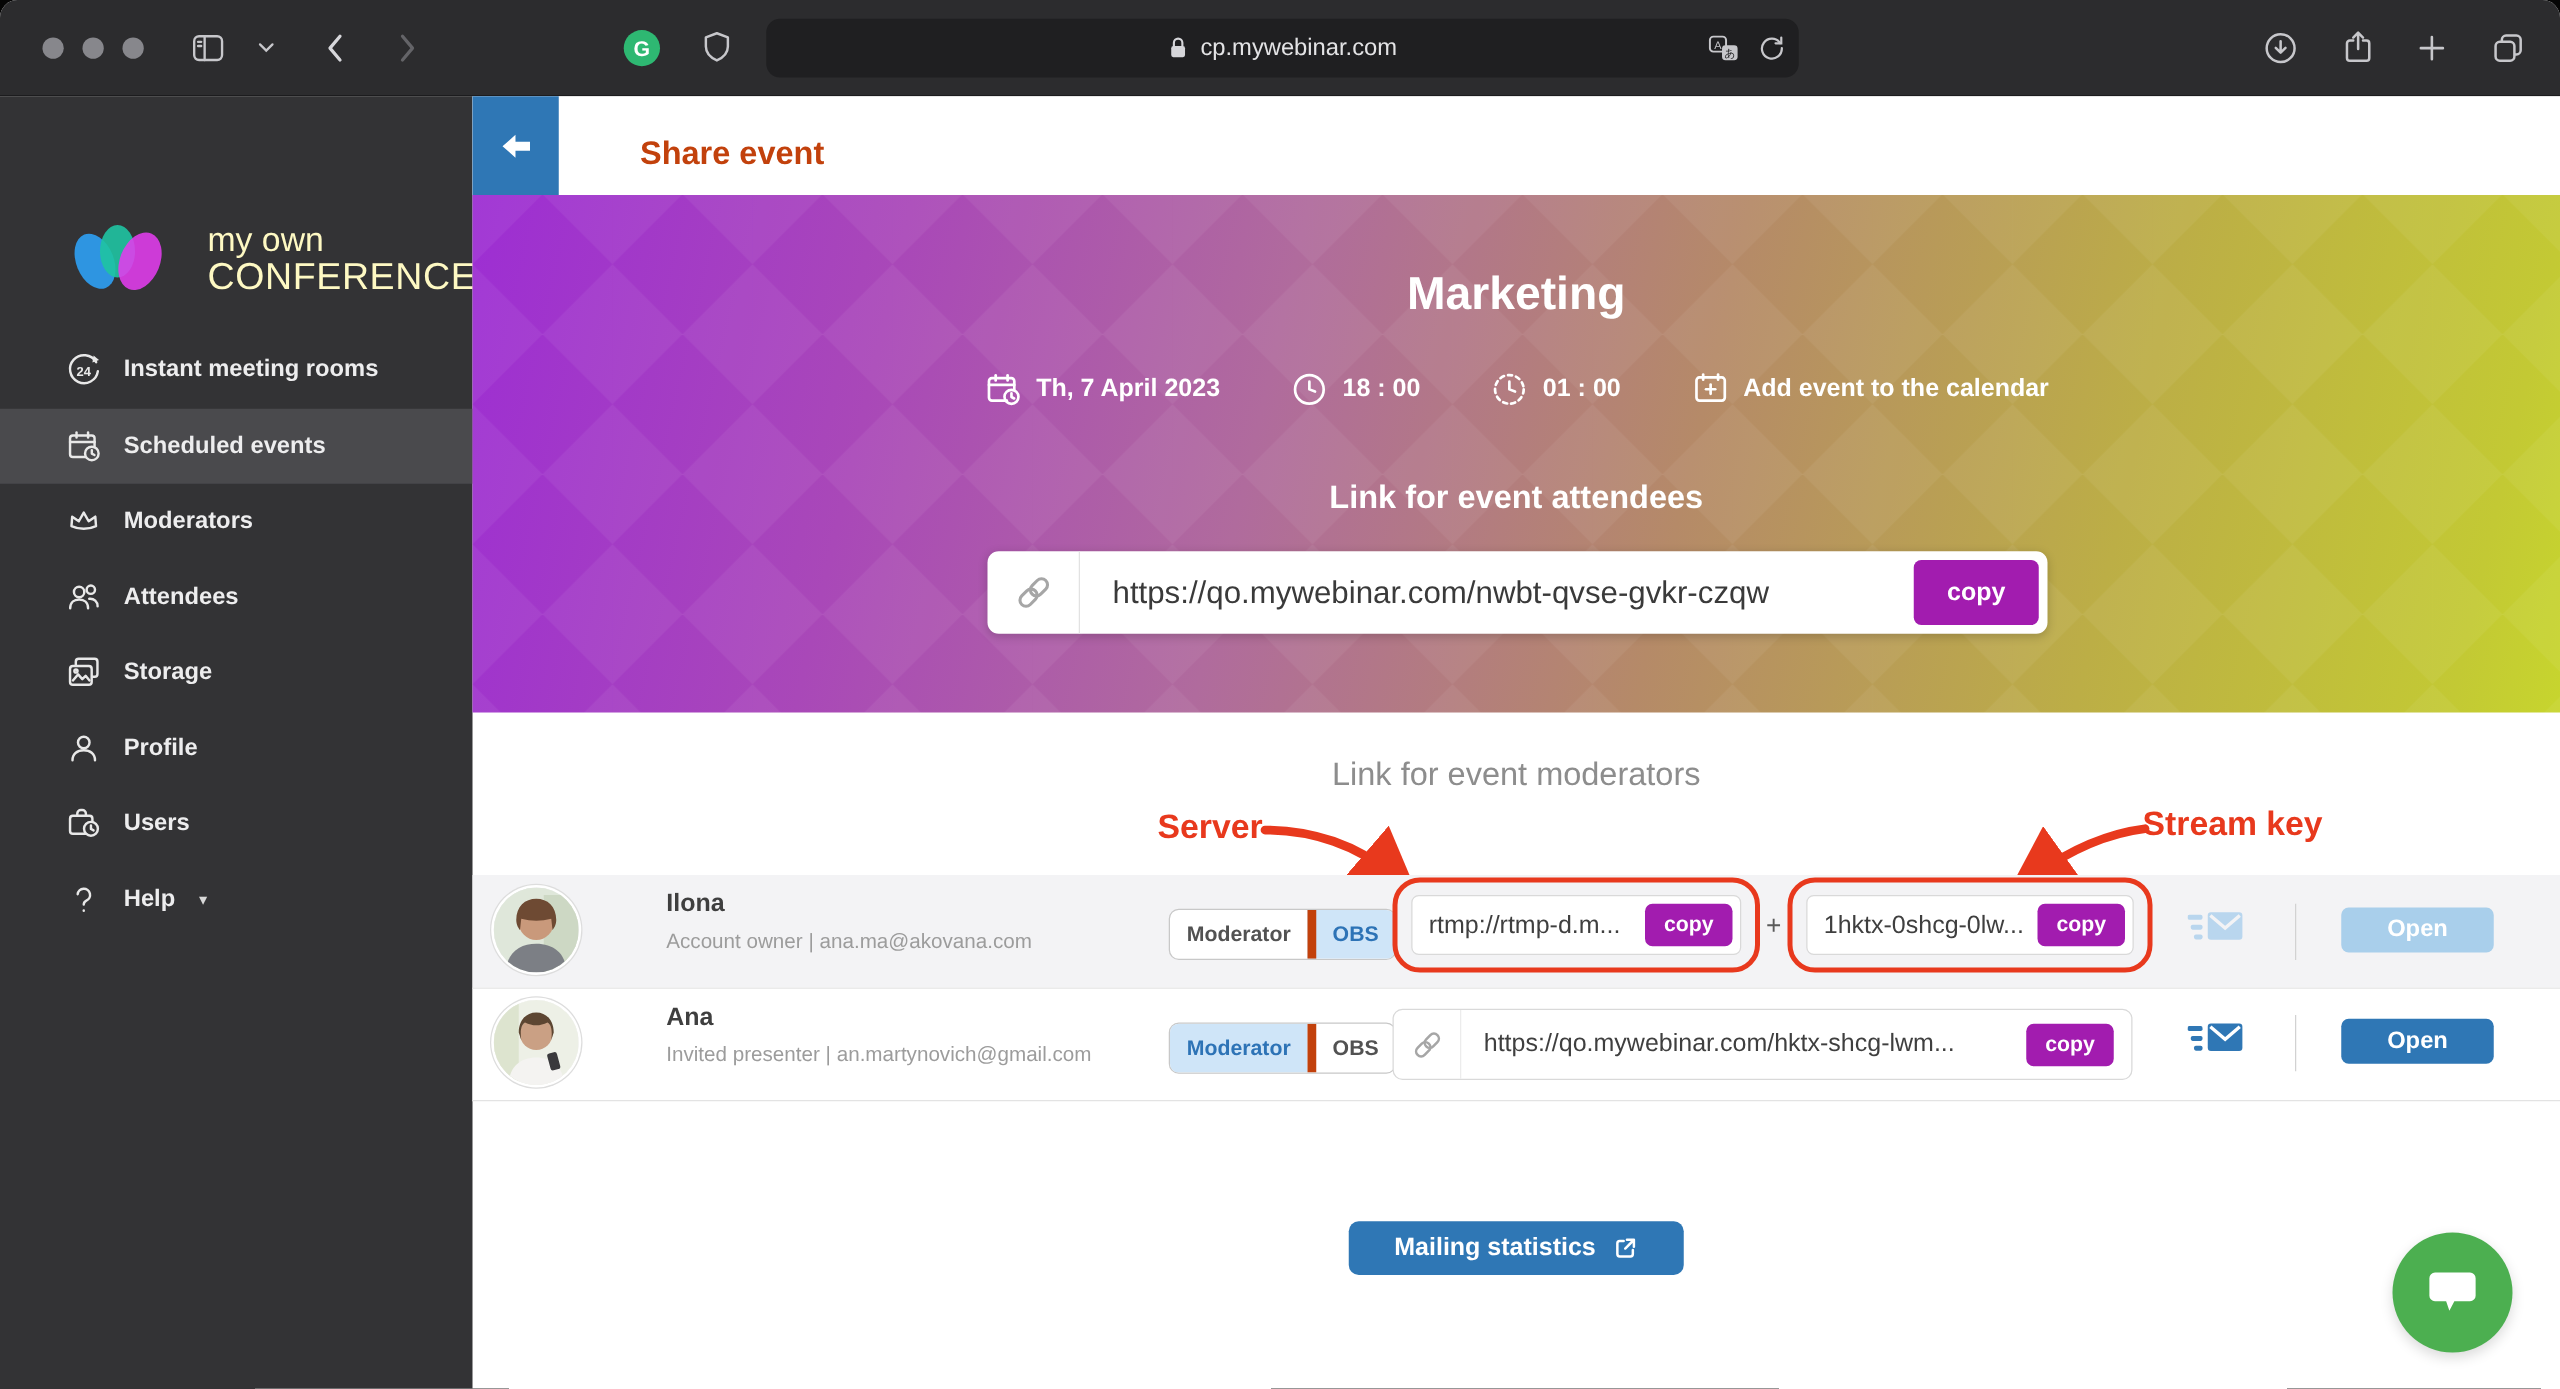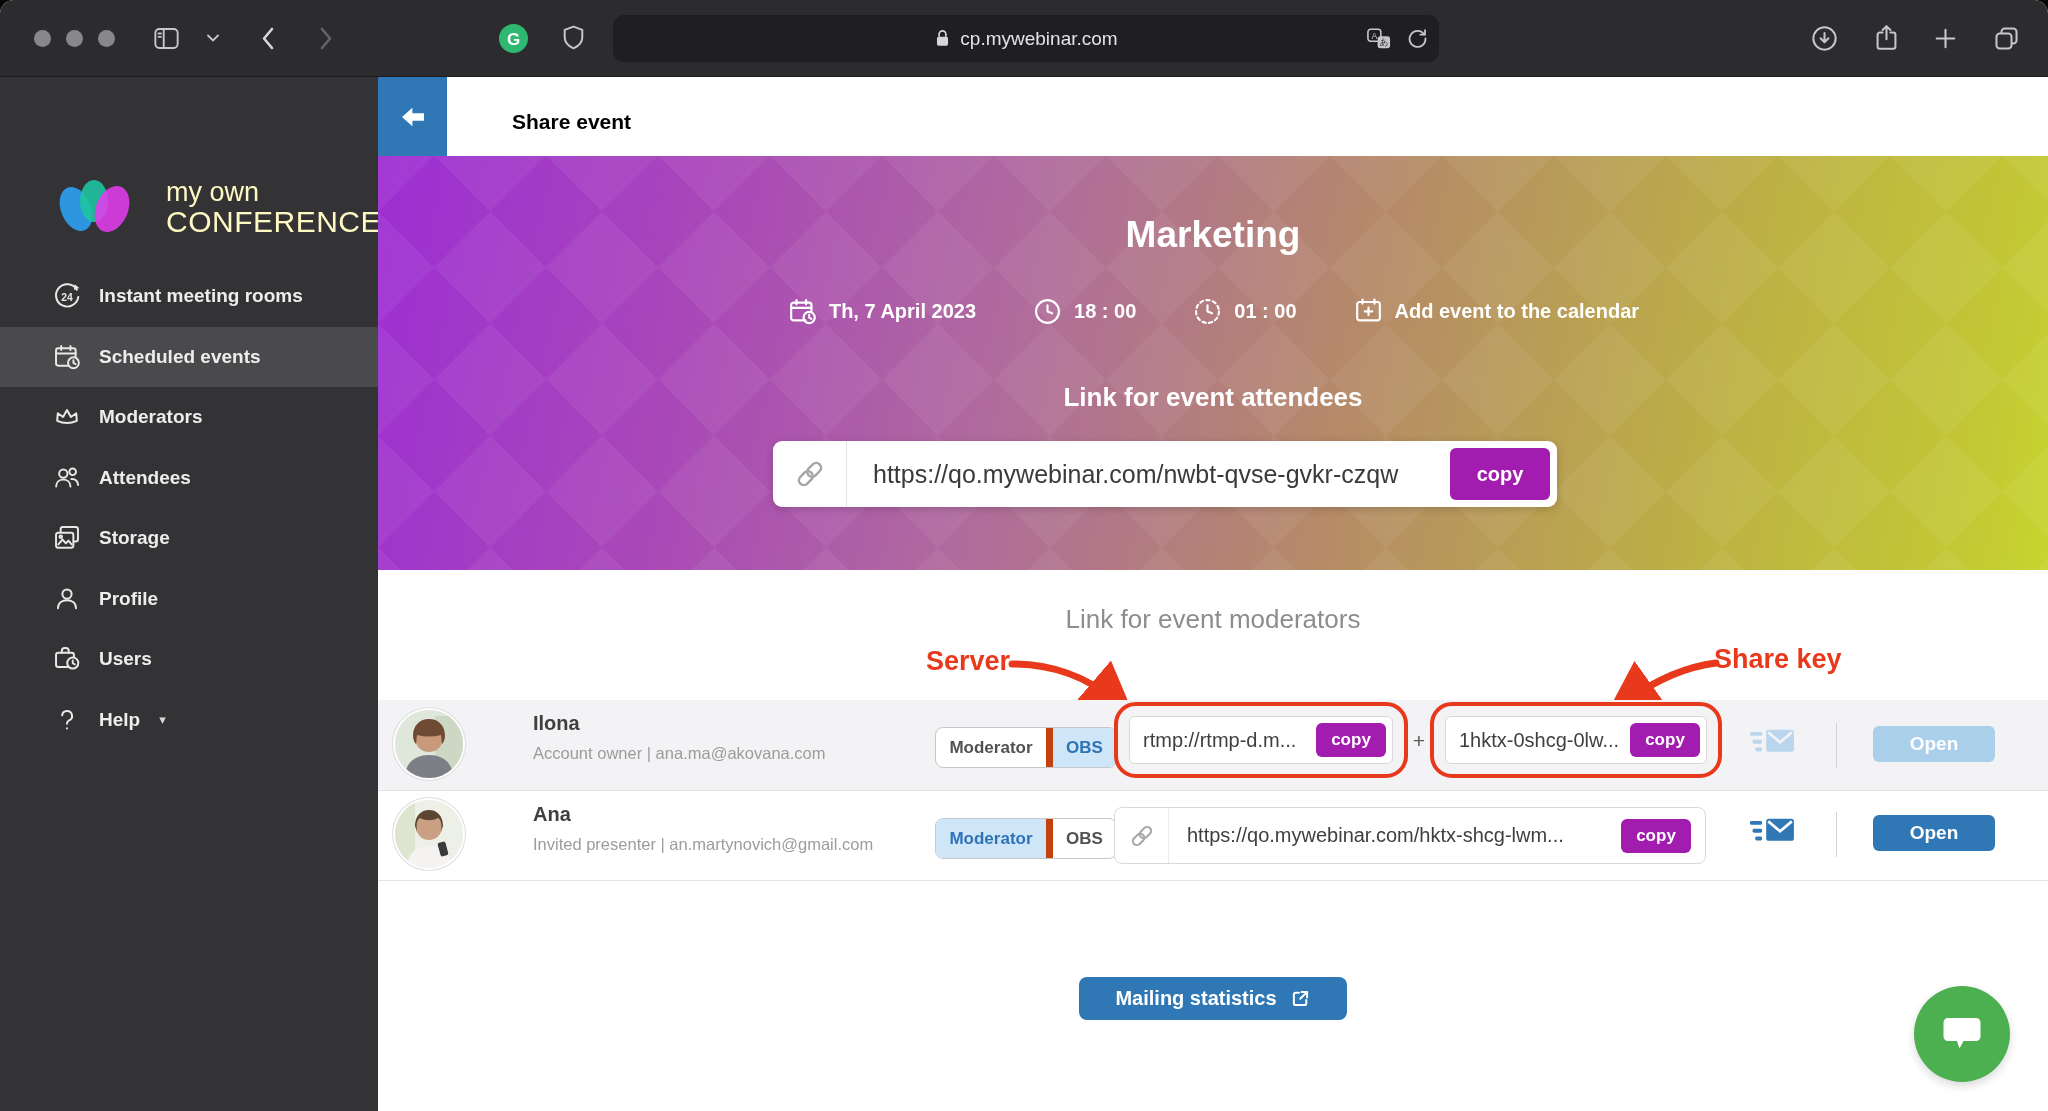--- a/index.html
+++ b/index.html
@@ -26,35 +26,35 @@
   .menu{position:absolute;left:0;top:189px;width:378px;}
   .mItem{--row-bg:#333335;height:60.5px;display:flex;align-items:center;padding-left:52px;gap:17px;
          color:#ededee;font-size:19px;font-weight:600;cursor:pointer;}
   .mItem.active{--row-bg:#4a4a4d;background:#4a4a4d;}
   .mItem svg{stroke:#e8e8e8;fill:none;stroke-width:1.7;stroke-linecap:round;stroke-linejoin:round;}
   .caret{font-size:13px;margin-left:2px;color:#d8d8d8;}
 
   
   .hdr{position:absolute;left:378px;top:77px;width:1670px;height:79px;background:#ffffff;}
   .backBtn{position:absolute;left:0;top:0;width:69px;height:79px;background:#2f77b5;display:flex;align-items:center;justify-content:center;cursor:pointer;}
-  .hdrTitle{position:absolute;left:134px;top:0;height:90px;display:flex;align-items:center;font-size:21px;color:#000000;font-weight:600;}
+  .hdrTitle{position:absolute;left:134px;top:0;height:90px;display:flex;align-items:center;font-size:26px;color:#c2410c;font-weight:600;}
 
   
   .banner{position:absolute;left:378px;top:156px;width:1670px;height:414px;color:#fff;
     background:
       linear-gradient(45deg, rgba(255,255,255,.055) 25%, transparent 25.5%, transparent 75%, rgba(255,255,255,.055) 75.5%),
       linear-gradient(-45deg, rgba(255,255,255,.055) 25%, transparent 25.5%, transparent 75%, rgba(255,255,255,.055) 75.5%),
       linear-gradient(103deg,#9d2ed3 0%,#a948b8 20%,#b06b9d 38%,#b58a68 58%,#bcae46 78%,#c3c934 95%,#c7d52e 100%);
     background-size:112px 112px,112px 112px,100% 100%;}
   .evTitle{position:absolute;left:0;top:58px;width:100%;text-align:center;font-size:37px;font-weight:600;}
   .dateRow{position:absolute;left:0;top:140px;width:100%;display:flex;justify-content:center;gap:56px;align-items:center;font-size:20px;font-weight:600;}
   .dItem{display:flex;align-items:center;gap:11px;}
   .dItem svg{stroke:#fff;fill:none;stroke-width:1.8;stroke-linecap:round;stroke-linejoin:round;}
   .attHead{position:absolute;left:0;top:226px;width:100%;text-align:center;font-size:26px;font-weight:600;}
-  .attBox{position:absolute;left:395px;top:285px;width:784px;height:66px;background:#fff;border-radius:9px;
+  .attBox{position:absolute;left:412px;top:285px;width:848px;height:66px;background:#fff;border-radius:9px;
           display:flex;align-items:center;box-shadow:0 2px 8px rgba(0,0,0,.18);justify-content:flex-end;}
   .attIconCell{width:74px;display:flex;justify-content:center;align-items:center;align-self:stretch;border-right:1px solid #e2e2e2;}
   .attUrl{flex:1;padding-left:26px;font-size:25px;color:#3a3a3a;white-space:nowrap;overflow:hidden;}
   .copyBtn{background:#a21caf;color:#fff;border:none;border-radius:6px;font-size:20px;font-weight:600;
            font-family:inherit;cursor:pointer;display:flex;align-items:center;justify-content:center;}
   .attBox .copyBtn{width:100px;height:52px;margin-right:7px;}
 
   
   .modHead{position:absolute;left:378px;top:604px;width:1670px;text-align:center;font-size:26px;font-weight:500;color:#8d8d8d;}
   .anno{position:absolute;color:#e8391d;font-size:27px;font-weight:bold;}
@@ -342,21 +342,21 @@
   <div class="anno" style="left:926px;top:646px">Server</div>
   <svg class="arrowSvg" style="left:1008px;top:656px" width="124" height="56">
     <defs>
         <marker id="ah1" markerWidth="8" markerHeight="8" refX="4" refY="4" orient="auto">
           <polygon points="0 0, 8 4, 0 8" fill="#e8391d"></polygon>
         </marker>
       </defs>
     <path d="M4 8 C 42 8, 78 20, 106 44" fill="none" stroke="#e8391d" stroke-width="7" stroke-linecap="round" marker-end="url(#ah1)"></path>
     </svg>
 
-  <div class="anno" style="left:1714px;top:644px">Share key</div>
+  <div class="anno" style="left:1714px;top:644px">Stream key</div>
   <svg class="arrowSvg" style="left:1608px;top:658px" width="114" height="54">
     <defs>
         <marker id="ah2" markerWidth="8" markerHeight="8" refX="4" refY="4" orient="auto">
           <polygon points="0 0, 8 4, 0 8" fill="#e8391d"></polygon>
         </marker>
       </defs>
     <path d="M108 5 C 76 9, 48 22, 20 42" fill="none" stroke="#e8391d" stroke-width="7" stroke-linecap="round" marker-end="url(#ah2)"></path>
     </svg>
 
   <div class="row rowIlona">

